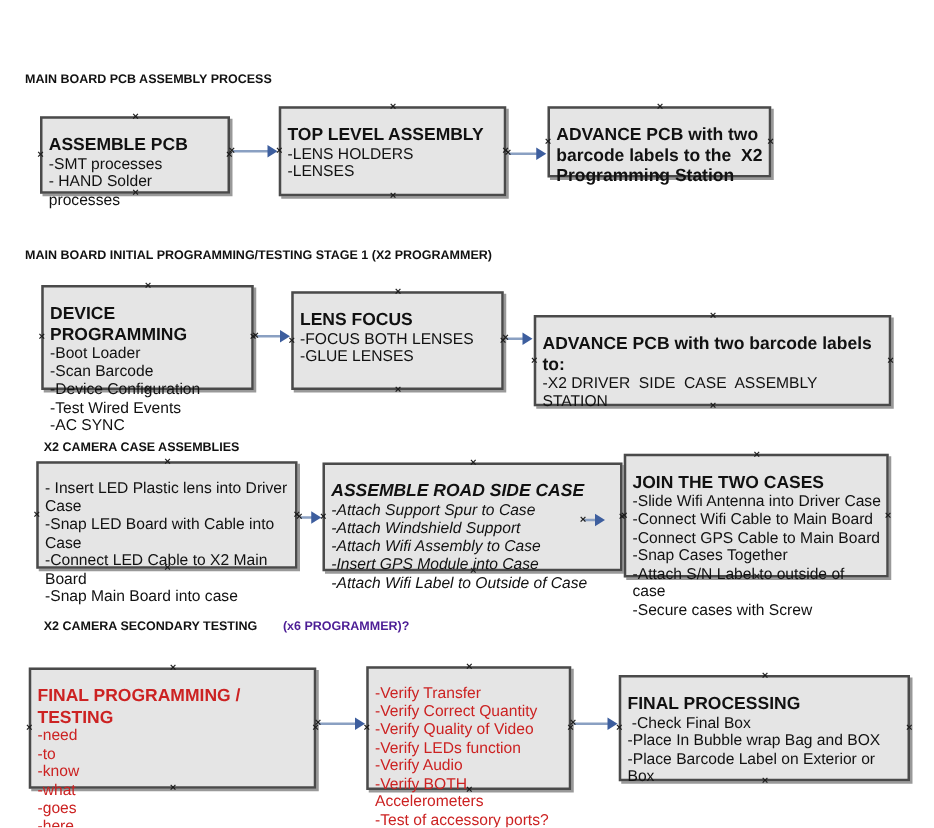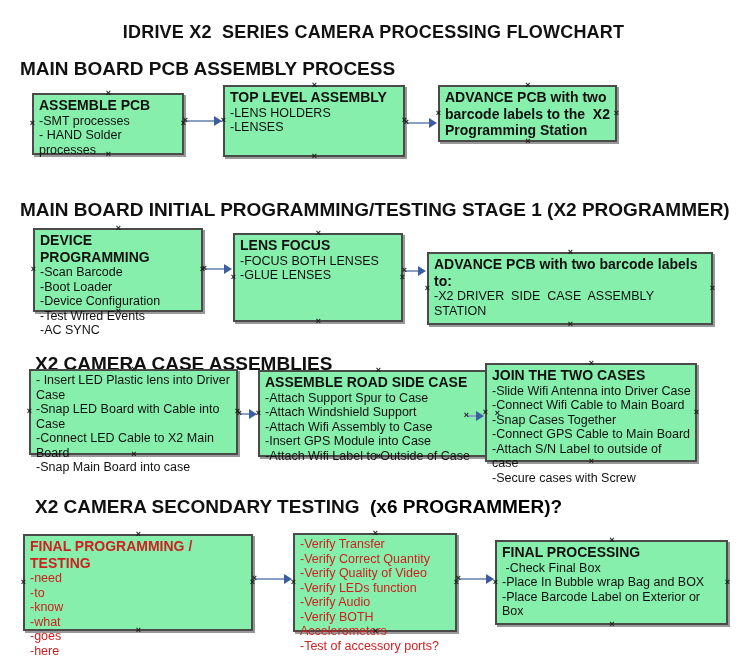--- a/index.html
+++ b/index.html
@@ -5,26 +5,26 @@
   html,body{margin:0;padding:0;background:#ffffff;}
   #canvas{
     position:relative;width:747px;height:662px;background:#ffffff;overflow:hidden;
     font-family:"Liberation Sans",sans-serif;color:#111;
   }
   .doc-title{
     position:absolute;left:0;top:22px;width:747px;text-align:center;
     font-size:18px;font-weight:bold;letter-spacing:.2px;white-space:pre;
   }
   .sec-header{
-    position:absolute;font-size:19px;font-weight:bold;white-space:pre;
-  }
-  .sec-header .red{color:#000000;}
+    position:absolute;font-size:10px;font-weight:bold;white-space:pre;
+  }
+  .sec-header .red{color:#4c1d95;margin-left:15px;}
   .box{
-    position:absolute;background:#86efac;border:2px solid #4a4a4a;
-    box-shadow:2px 2px 0 #999;box-sizing:border-box;padding:2px 4px 0 5px;
+    position:absolute;background:#e5e5e5;border:2px solid #4a4a4a;
+    box-shadow:2px 2px 0 #999;box-sizing:border-box;padding:12px 4px 0 5px;
   }
   .box.red{color:#cc2222;}
   .bt{font-size:14px;font-weight:bold;line-height:16.5px;white-space:pre-wrap;}
   .bi{font-size:12.5px;line-height:14.5px;white-space:pre-wrap;}
   
   .h{
     position:absolute;width:9px;height:9px;line-height:9px;text-align:center;
     font-size:9px;font-weight:bold;color:#1a1a1a;pointer-events:auto;z-index:3;
   }
   .h::before{content:"\00d7";}
@@ -39,21 +39,20 @@
     position:absolute;right:0;top:0;width:0;height:0;
     border-left:8px solid #3d5e9e;border-top:5px solid transparent;border-bottom:5px solid transparent;
   }
   .arrow .h{top:0px;left:-4px;}
 </style>
 </head>
 <body>
 
 <div id="canvas">
 
-  <div class="doc-title">IDRIVE X2  SERIES CAMERA PROCESSING FLOWCHART</div>
 
   <div class="sec-header" style="left:20px;top:58px;">MAIN BOARD PCB ASSEMBLY PROCESS</div>
 
   <div class="box" style="left:32px;top:93px;width:152px;height:62px;">
     <span class="h ht"></span>
     <span class="h hb"></span>
     <span class="h hl"></span>
     <span class="h hr"></span>
     <div class="bt">ASSEMBLE PCB</div>
     <div class="bi">-SMT processes</div>
@@ -91,34 +90,34 @@
   </div>
 
   <div class="sec-header" style="left:20px;top:199px;">MAIN BOARD INITIAL PROGRAMMING/TESTING STAGE 1 (X2 PROGRAMMER)</div>
 
   <div class="box" style="left:33px;top:228px;width:170px;height:84px;">
     <span class="h ht"></span>
     <span class="h hb"></span>
     <span class="h hl"></span>
     <span class="h hr"></span>
     <div class="bt">DEVICE PROGRAMMING</div>
+    <div class="bi">-Boot Loader</div>
     <div class="bi">-Scan Barcode</div>
-    <div class="bi">-Boot Loader</div>
     <div class="bi">-Device Configuration</div>
     <div class="bi">-Test Wired Events</div>
     <div class="bi">-AC SYNC</div>
   </div>
 
   <div class="arrow" style="left:204px;top:264px;width:28px;">
     <span class="h"></span>
     <i class="line"></i>
       <i class="head"></i>
   </div>
 
-  <div class="box" style="left:233px;top:233px;width:170px;height:89px;">
+  <div class="box" style="left:233px;top:233px;width:170px;height:79px;">
     <span class="h ht"></span>
     <span class="h hb"></span>
     <span class="h hl"></span>
     <span class="h hr"></span>
     <div class="bt">LENS FOCUS</div>
     <div class="bi">-FOCUS BOTH LENSES</div>
     <div class="bi">-GLUE LENSES</div>
   </div>
 
   <div class="arrow" style="left:404px;top:266px;width:22px;">
@@ -148,49 +147,49 @@
     <div class="bi">-Connect LED Cable to X2 Main Board</div>
     <div class="bi">-Snap Main Board into case</div>
   </div>
 
   <div class="arrow" style="left:239px;top:409px;width:18px;">
     <span class="h"></span>
     <i class="line"></i>
       <i class="head"></i>
   </div>
 
-  <div class="box" style="left:258px;top:370px;width:240px;height:87px;">
+  <div class="box" style="left:258px;top:370px;width:240px;height:87px;font-style:italic;">
     <span class="h ht"></span>
     <span class="h hb"></span>
     <span class="h hl"></span>
     <span class="h hr"></span>
     <div class="bt">ASSEMBLE ROAD SIDE CASE</div>
     <div class="bi">-Attach Support Spur to Case</div>
     <div class="bi">-Attach Windshield Support</div>
     <div class="bi">-Attach Wifi Assembly to Case</div>
     <div class="bi">-Insert GPS Module into Case</div>
     <div class="bi">-Attach Wifi Label to Outside of Case</div>
   </div>
 
   <div class="arrow" style="left:466px;top:411px;width:18px;">
     <span class="h"></span>
     <i class="line"></i>
       <i class="head"></i>
   </div>
 
-  <div class="box" style="left:485px;top:363px;width:212px;height:99px;">
+  <div class="box" style="left:499px;top:363px;width:212px;height:99px;">
     <span class="h ht"></span>
     <span class="h hb"></span>
     <span class="h hl"></span>
     <span class="h hr"></span>
     <div class="bt">JOIN THE TWO CASES</div>
     <div class="bi">-Slide Wifi Antenna into Driver Case</div>
     <div class="bi">-Connect Wifi Cable to Main Board</div>
+    <div class="bi">-Connect GPS Cable to Main Board</div>
     <div class="bi">-Snap Cases Together</div>
-    <div class="bi">-Connect GPS Cable to Main Board</div>
     <div class="bi">-Attach S/N Label to outside of case</div>
     <div class="bi">-Secure cases with Screw</div>
   </div>
 
   <div class="sec-header" style="left:35px;top:496px;"><span>X2 CAMERA SECONDARY TESTING  </span><span class="red">(x6 PROGRAMMER)?</span></div>
 
   <div class="box red" style="left:23px;top:534px;width:230px;height:97px;">
     <span class="h ht"></span>
     <span class="h hb"></span>
     <span class="h hl"></span>

